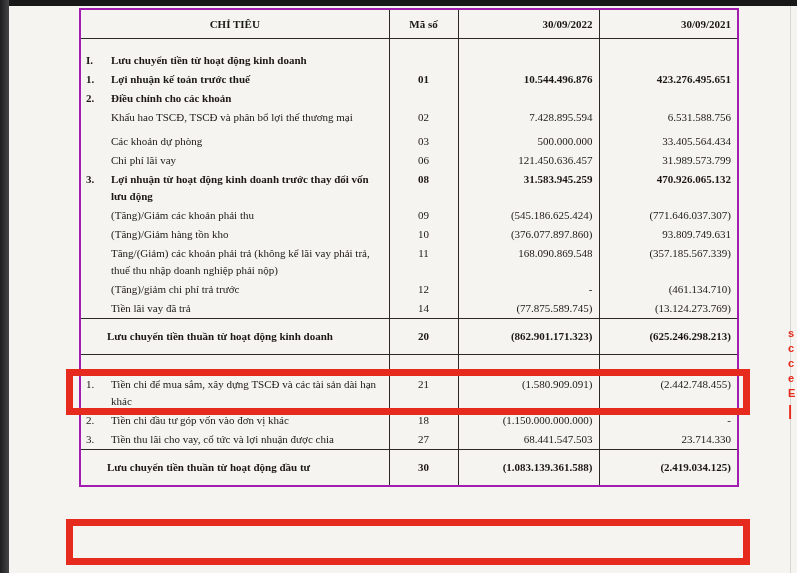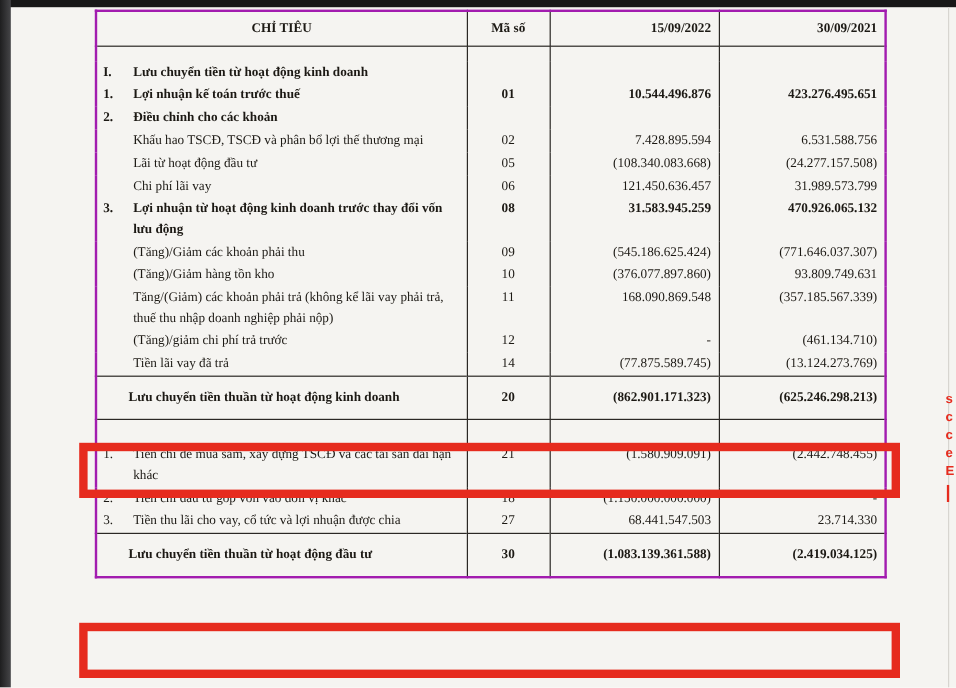--- a/index.html
+++ b/index.html
@@ -70,21 +70,21 @@
       <colgroup>
           <col class="c1">
           <col class="c2">
           <col class="c3">
           <col class="c4">
         </colgroup>
       <thead>
         <tr>
           <th class="c1">CHỈ TIÊU</th>
           <th class="c2">Mã số</th>
-          <th class="c3">15/09/2022</th>
+          <th class="c3">30/09/2022</th>
           <th class="c4">30/09/2021</th>
         </tr>
       </thead>
       <tbody id="tbody">
           <tr class="spacer">
             <td class="c1" style="height: 12px;"></td>
             <td class="c2"></td>
             <td class="c3"></td>
             <td class="c4"></td>
           </tr>
@@ -117,28 +117,28 @@
           </tr>
           <tr class="item">
             <td class="c1">
               <span class="num"></span>
               <span class="lbl">Khấu hao TSCĐ, TSCĐ và phân bổ lợi thế thương mại</span>
             </td>
             <td class="c2">02</td>
             <td class="c3">7.428.895.594</td>
             <td class="c4">6.531.588.756</td>
           </tr>
-          <tr class="item">
-            <td class="c1">
-              <span class="num"></span>
-              <span class="lbl">Lãi từ hoạt động đầu tư</span>
-            </td>
-            <td class="c2">05</td>
-            <td class="c3">(108.340.083.668)</td>
-            <td class="c4">(24.277.157.508)</td>
+          <tr class="item pad-top">
+            <td class="c1">
+              <span class="num"></span>
+              <span class="lbl">Các khoản dự phòng</span>
+            </td>
+            <td class="c2">03</td>
+            <td class="c3">500.000.000</td>
+            <td class="c4">33.405.564.434</td>
           </tr>
           <tr class="item">
             <td class="c1">
               <span class="num"></span>
               <span class="lbl">Chi phí lãi vay</span>
             </td>
             <td class="c2">06</td>
             <td class="c3">121.450.636.457</td>
             <td class="c4">31.989.573.799</td>
           </tr>

